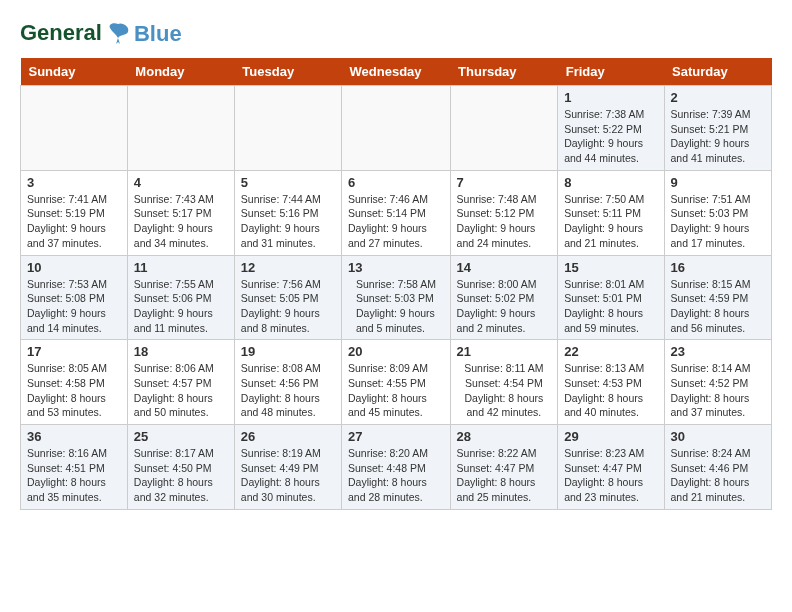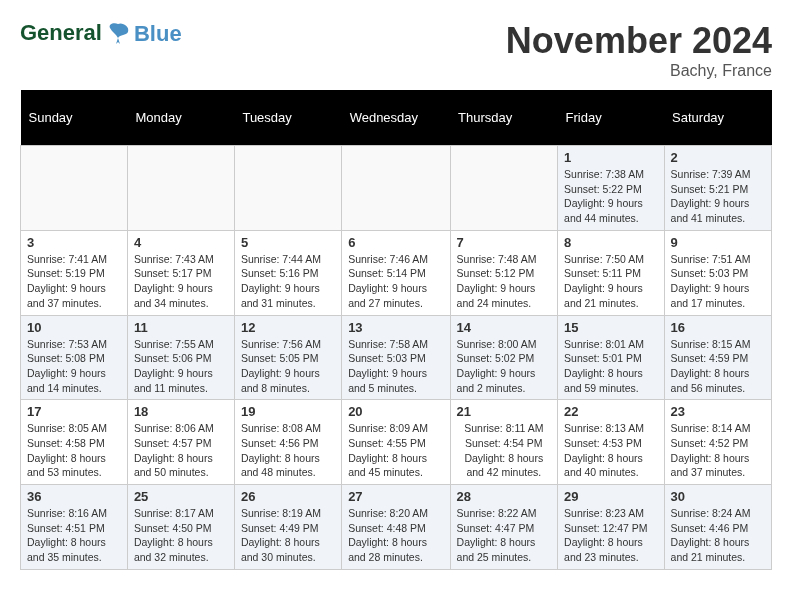--- a/index.html
+++ b/index.html
@@ -31,26 +31,26 @@
     .location {
       font-size: 16px;
       color: #555;
     }
     table {
       width: 100%;
       border-collapse: collapse;
       font-size: 11px;
     }
     thead tr th {
-      background-color: #000000;
+      background-color: #c2410c;
       color: #fff;
       text-align: left;
-      padding: 20px 8px;
+      padding: 6px 8px;
       font-size: 13px;
-      font-weight: normal;
+      font-weight: bold;
     }
     tbody tr td {
       border: 1px solid #ccc;
       vertical-align: top;
       padding: 4px 6px;
       width: 110px;
       height: 80px;
       color: #333;
     }
     tbody tr:nth-child(odd) td {
@@ -84,24 +84,20 @@
         <div style="font-size:22px;font-weight:bold;color:#333;line-height:1.1;">
           <span style="color:#14532d;">General</span><svg width="28" height="28" viewBox="0 0 28 28" style="vertical-align:middle;margin-left:2px;">
               <path d="M14 4 C18 2, 26 6, 24 12 C22 16, 16 14, 14 18 C12 14, 8 12, 6 8 C4 4, 10 2, 14 4Z" fill="#4a90c4"></path>
               <path d="M14 18 L12 24 L14 22 L16 24 Z" fill="#4a90c4"></path>
             </svg>
         </div>
         <div style="font-size:22px;font-weight:bold;color:#4a90c4;line-height:1.1;margin-left:2px;">Blue</div>
       </div>
     </div>
   </div>
-  <div class="title-block">
-    <div class="month-title">November 2024</div>
-    <div class="location">Bachy, France</div>
-  </div>
 </div>
 
 <table>
   <thead>
     <tr id="weekday-header">
     <th>Sunday</th>
         <th>Monday</th>
         <th>Tuesday</th>
         <th>Wednesday</th>
         <th>Thursday</th>
@@ -187,21 +183,21 @@
 Daylight: 9 hours and 11 minutes.</div>
         </td>
         <td>
           <span class="day-number">12</span>
           <div class="day-info" style="white-space: pre-line;">Sunrise: 7:56 AM
 Sunset: 5:05 PM
 Daylight: 9 hours and 8 minutes.</div>
         </td>
         <td>
           <span class="day-number">13</span>
-          <div class="day-info" style="white-space: pre-line;">Sunrise: 7:58 AM
+          <div class="day-info" style="white-space: pre-line; margin-left: 8px;">Sunrise: 7:58 AM
 Sunset: 5:03 PM
 Daylight: 9 hours and 5 minutes.</div>
         </td>
         <td>
           <span class="day-number">14</span>
           <div class="day-info" style="white-space: pre-line;">Sunrise: 8:00 AM
 Sunset: 5:02 PM
 Daylight: 9 hours and 2 minutes.</div>
         </td>
         <td>
@@ -288,21 +284,21 @@
         </td>
         <td>
           <span class="day-number">28</span>
           <div class="day-info" style="white-space: pre-line;">Sunrise: 8:22 AM
 Sunset: 4:47 PM
 Daylight: 8 hours and 25 minutes.</div>
         </td>
         <td>
           <span class="day-number">29</span>
           <div class="day-info" style="white-space: pre-line;">Sunrise: 8:23 AM
-Sunset: 12:47 PM
+Sunset: 4:47 PM
 Daylight: 8 hours and 23 minutes.</div>
         </td>
         <td>
           <span class="day-number">30</span>
           <div class="day-info" style="white-space: pre-line;">Sunrise: 8:24 AM
 Sunset: 4:46 PM
 Daylight: 8 hours and 21 minutes.</div>
         </td>
       </tr>
     </tbody>

